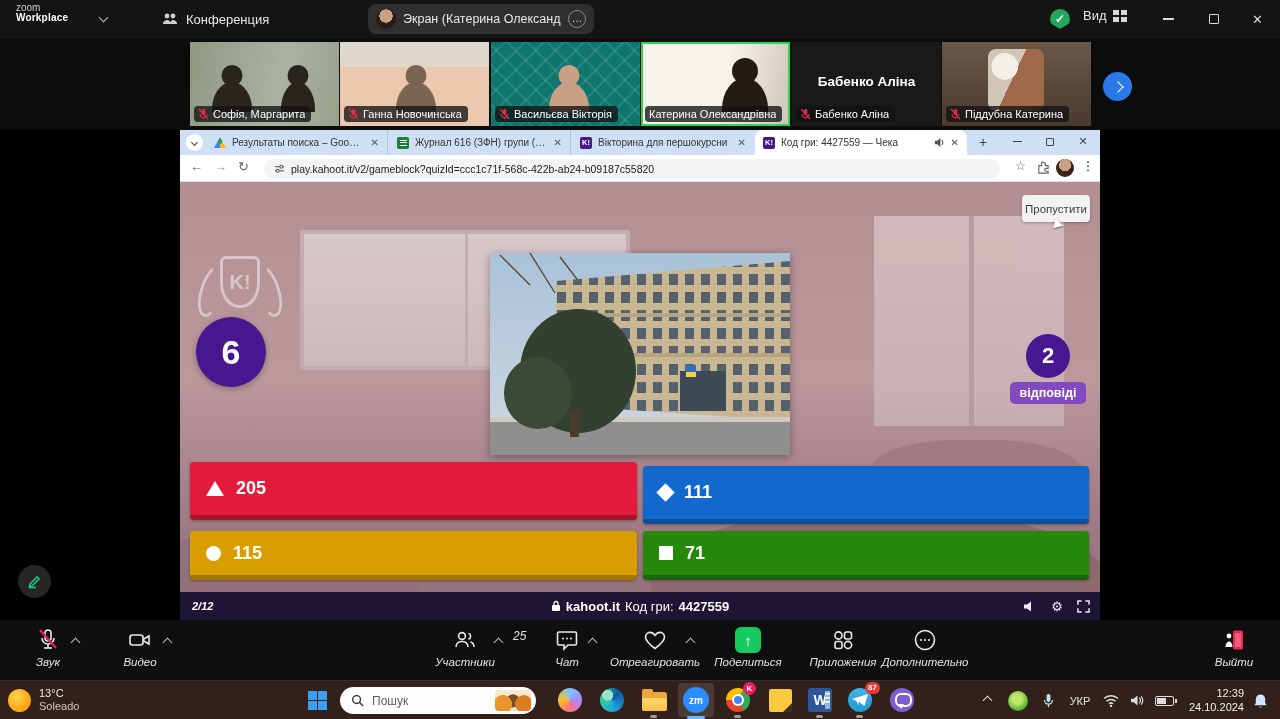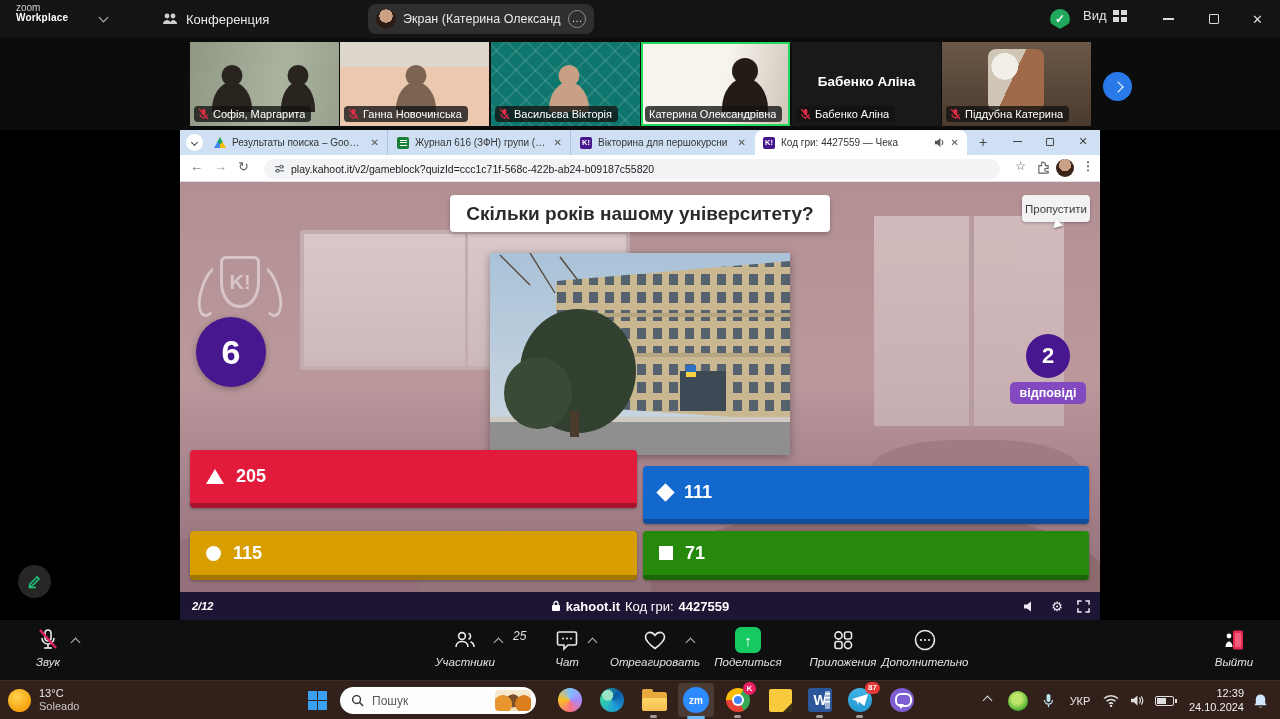--- a/index.html
+++ b/index.html
@@ -144,21 +144,21 @@
     box-shadow:0 2px 6px rgba(0,0,0,.3); }
   .acount { position:absolute; left:846px; top:152px; width:44px; height:44px; border-radius:50%; background:#46178f;
     color:#fff; font-weight:bold; font-size:22px; display:flex; align-items:center; justify-content:center; }
   .alabel { position:absolute; left:830px; top:200px; width:76px; height:22px; background:#8249c1; border-radius:5px;
     color:#fff; font-weight:bold; font-size:12.5px; display:flex; align-items:center; justify-content:center; }
   .photo { position:absolute; left:310px; top:71px; width:300px; height:202px; box-shadow:0 2px 8px rgba(0,0,0,.35); }
 
   .opt { position:absolute; border-radius:4px; display:flex; align-items:center; gap:12px; padding-left:16px;
     border-bottom:5px solid rgba(0,0,0,.25); box-shadow:0 1px 3px rgba(0,0,0,.3); }
   .opt .val { color:#fff; font-weight:bold; font-size:18px; }
-  .o1 { left:10px;  top:268px; width:447px; height:58px; }
+  .o1 { left:10px;  top:280px; width:447px; height:58px; }
   .o2 { left:463px; top:284px; width:446px; height:58px; }
   .o3 { left:10px;  top:349px; width:447px; height:49px; }
   .o4 { left:463px; top:349px; width:446px; height:49px; }
   .shp-tri { width:0; height:0; border-left:9px solid transparent; border-right:9px solid transparent; border-bottom:15px solid #fff; }
   .shp-dia { width:13px; height:13px; background:#fff; transform:rotate(45deg); }
   .shp-cir { width:15px; height:15px; background:#fff; border-radius:50%; }
   .shp-sq  { width:14px; height:14px; background:#fff; }
 
   .kfooter { position:absolute; left:0; top:410px; width:920px; height:28px; background:#1e1433;
     display:flex; align-items:center; color:#fff; }
@@ -431,21 +431,20 @@
     <div class="content">
       <div class="board"></div>
       <div class="window-r"></div>
       <div class="desk d1"></div>
       <div class="desk d2"></div>
       <div class="desk d3"></div>
       <div class="emblem">
         <div class="shieldk">K!</div>
       </div>
 
-      <div class="question">Скільки років нашому університету?</div>
       <div class="skip">Пропустити</div>
       <div class="cursor-hand"></div>
       <div class="timer">6</div>
 
       <svg class="photo" viewBox="0 0 300 202" preserveAspectRatio="none">
         <defs>
           <linearGradient id="sky" x1="0" y1="0" x2="0" y2="1">
             <stop offset="0" stop-color="#a9c2d8"></stop>
               <stop offset="1" stop-color="#cfd9e2"></stop>
           </linearGradient>
@@ -527,20 +526,30 @@
           <rect x="8" y="2" width="6" height="11" rx="3" fill="none" stroke="#e9e9e9" stroke-width="1.6"></rect>
           <path d="M5 10a6 6 0 0 0 12 0" fill="none" stroke="#e9e9e9" stroke-width="1.6"></path>
           <line x1="11" y1="16" x2="11" y2="20" stroke="#e9e9e9" stroke-width="1.6"></line>
           <line x1="7" y1="20" x2="15" y2="20" stroke="#e9e9e9" stroke-width="1.6"></line>
           <line x1="3" y1="2" x2="19" y2="20" stroke="#e0245e" stroke-width="2.4"></line>
         </svg>
       </span>
       <span class="chev-abs caret up"></span>
       <span class="lbl">Звук</span>
     </div>
+    <div class="tbtn b-video">
+      <span class="icw">
+        <svg width="24" height="22" viewBox="0 0 24 22">
+          <rect x="2" y="6" width="13" height="10" rx="2.5" fill="none" stroke="#e9e9e9" stroke-width="1.6"></rect>
+          <path d="M15 10.5l6-3.5v8l-6-3.5" fill="none" stroke="#e9e9e9" stroke-width="1.6"></path>
+        </svg>
+      </span>
+      <span class="chev-abs caret up"></span>
+      <span class="lbl">Видео</span>
+    </div>
     <div class="tbtn b-part">
       <span class="icw">
         <svg width="24" height="24" viewBox="0 0 24 24">
           <circle cx="9" cy="8" r="3.4" fill="none" stroke="#e9e9e9" stroke-width="1.6"></circle>
           <path d="M3 19c0-4 3.5-5.5 6-5.5s6 1.5 6 5.5" fill="none" stroke="#e9e9e9" stroke-width="1.6"></path>
           <path d="M15.5 5.2a3.2 3.2 0 0 1 0 6" fill="none" stroke="#e9e9e9" stroke-width="1.6"></path>
           <path d="M17.5 13.7c2 .8 3.5 2.3 3.5 5.3" fill="none" stroke="#e9e9e9" stroke-width="1.6"></path>
         </svg>
         <span class="pcount">25</span>
       </span>

